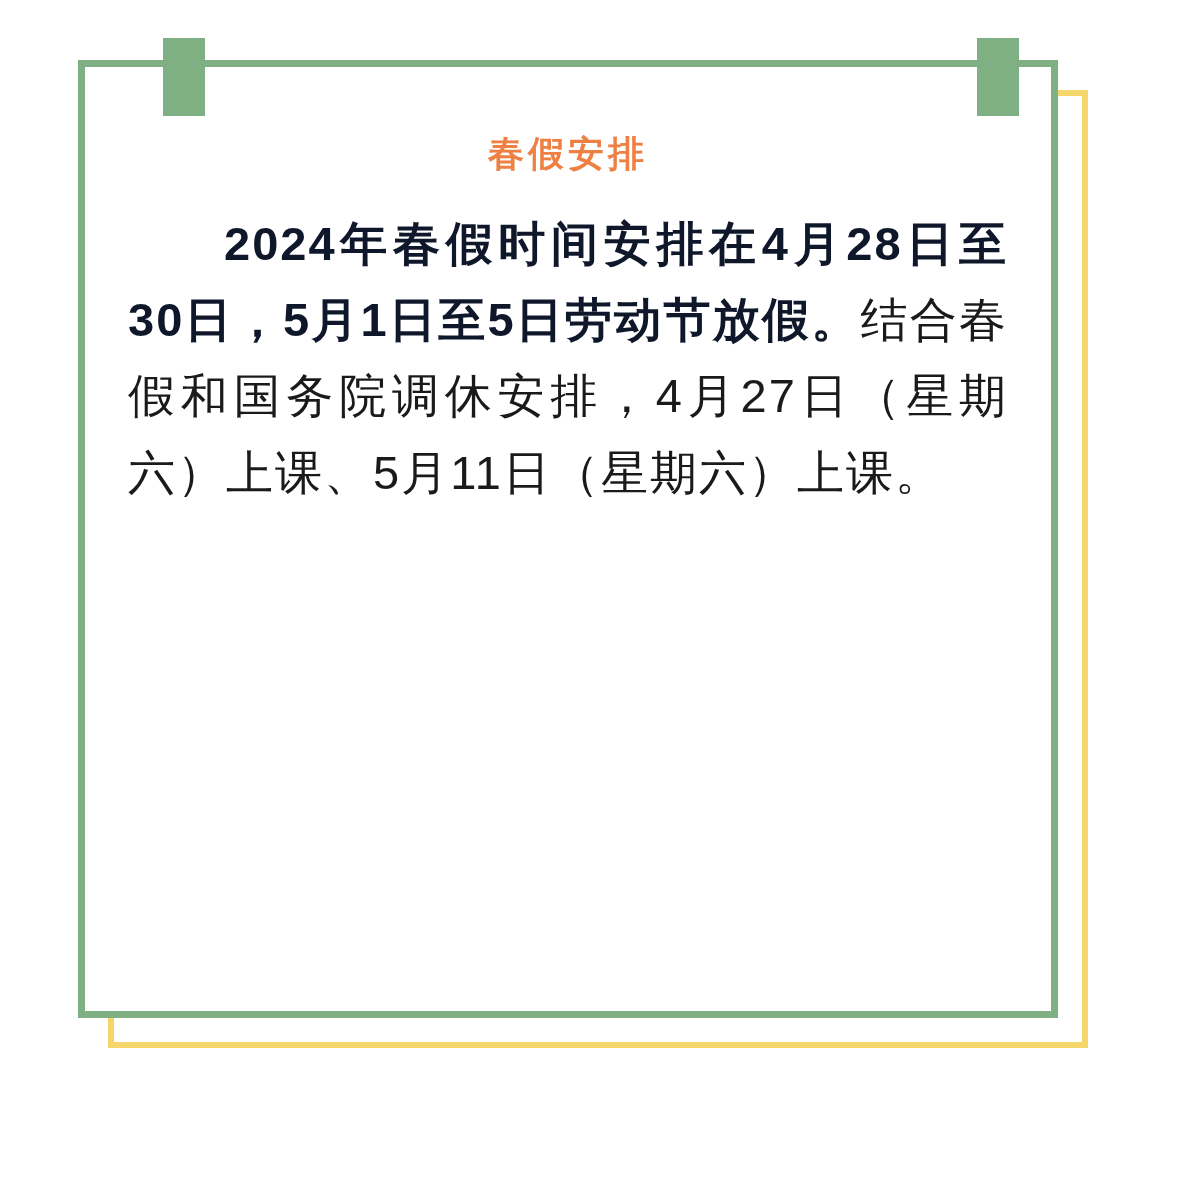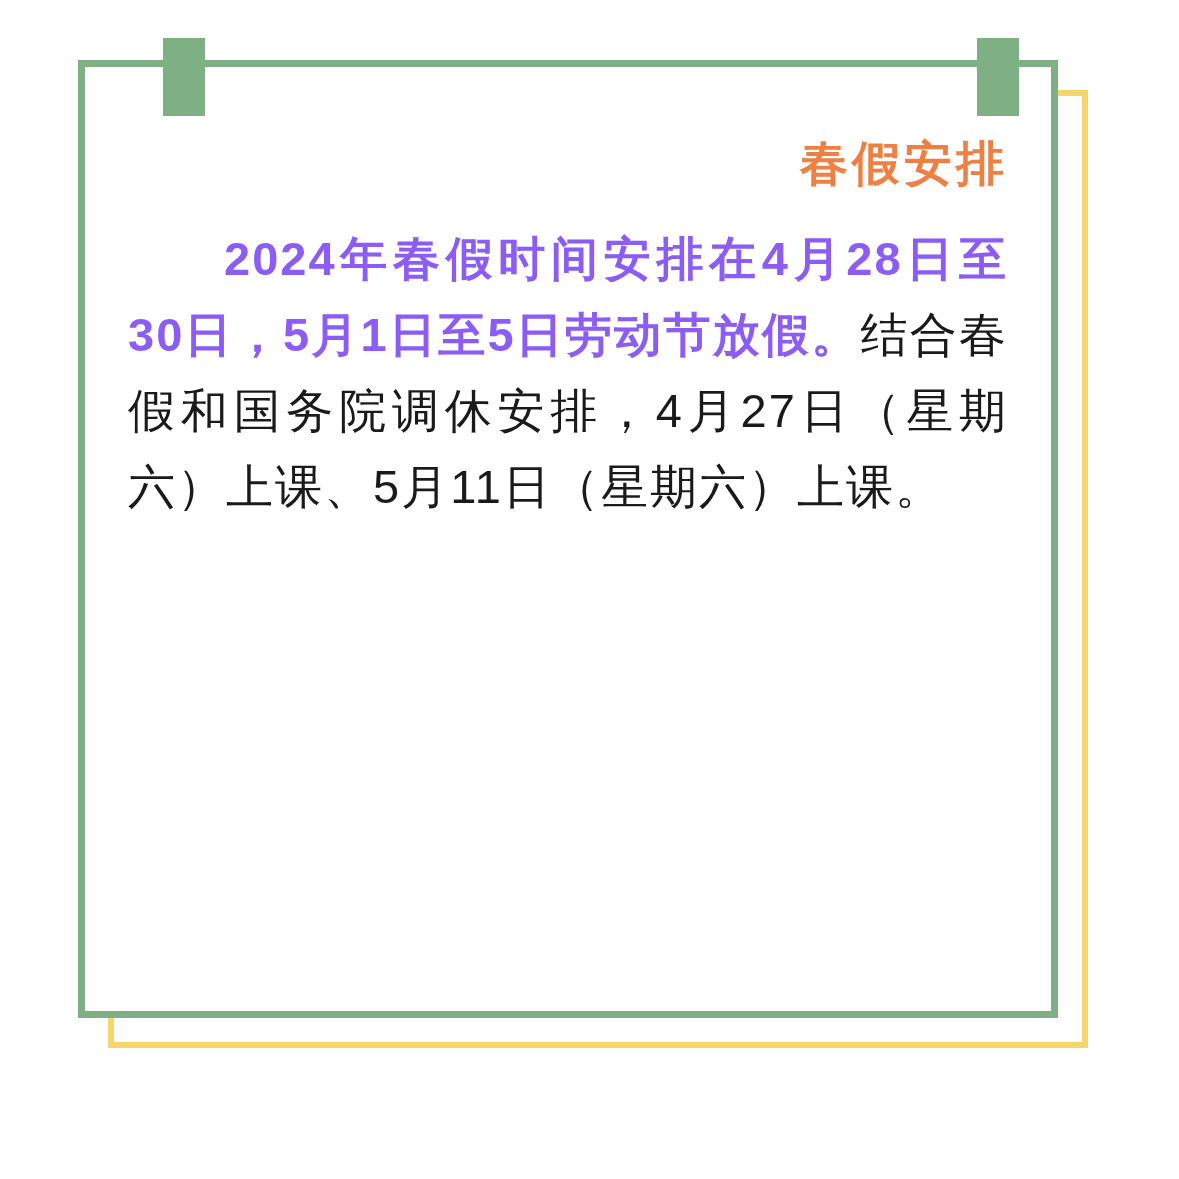--- a/index.html
+++ b/index.html
@@ -60,44 +60,44 @@
   .content {
     position: absolute;
     left: 128px;
     top: 135px;
     width: 880px;
     height: 830px;
     box-sizing: border-box;
   }
 
   .title {
-    font-family: Liberation Serif, serif;
-    font-size: 48px;
+    font-family: Liberation Mono, monospace;
+    font-size: 36px;
     font-weight: bold;
     color: #ef8043;
-    text-align: right;
+    text-align: center;
     letter-spacing: 4px;
     margin: 0 0 28px 0;
     line-height: 1.2;
   }
 
   .para {
     font-family: "Liberation Sans", sans-serif;
     font-size: 47px;
     line-height: 1.62;
     color: #1a1a1a;
     margin: 0 0 12px 0;
     text-align: justify;
     text-justify: inter-character;
     letter-spacing: 2px;
     text-indent: 96px;
   }
 
   .para .hl {
-    color: #8b5cf6;
+    color: #0f172a;
     font-weight: bold;
   }
 
   .para.second {
     margin-top: 44px;
   }
 </style>
 </head>
 <body>
 

